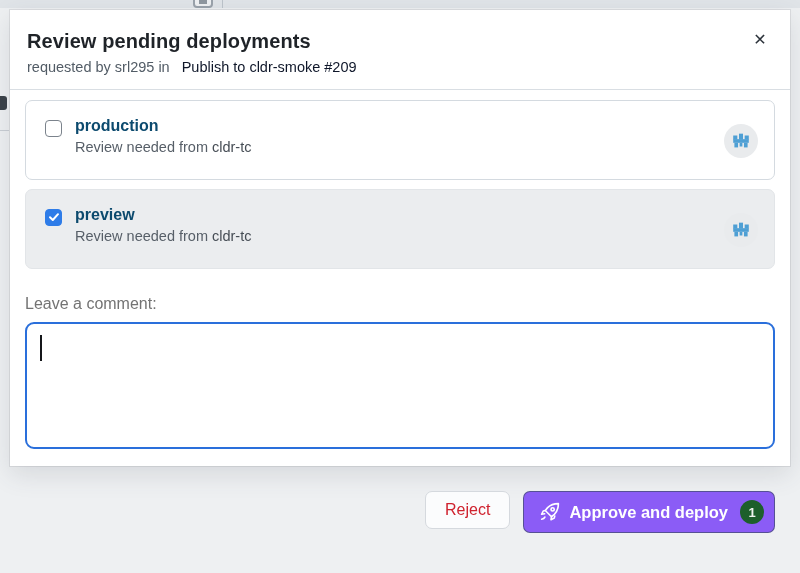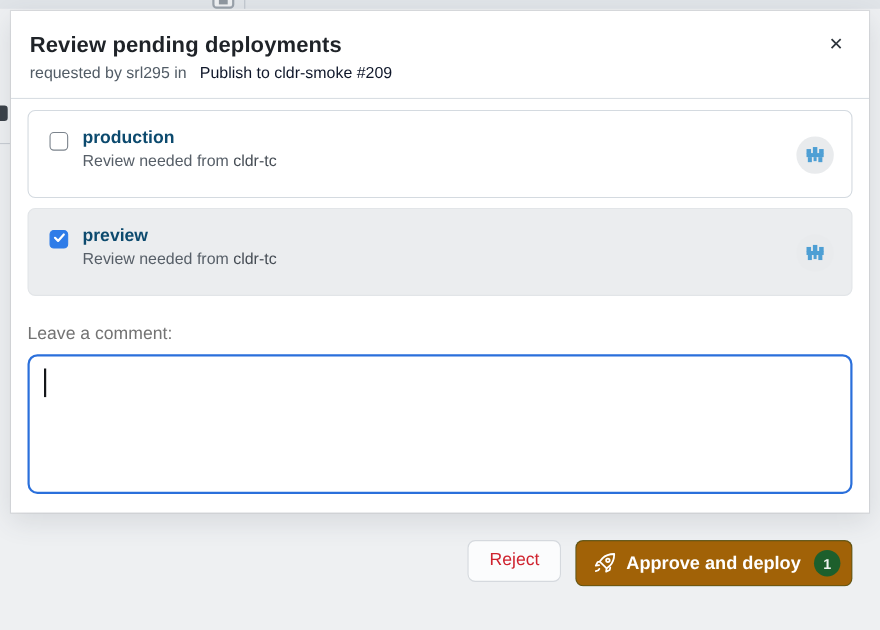--- a/index.html
+++ b/index.html
@@ -53,21 +53,21 @@
   .comment-textarea { display:block; width:100%; height:127px; border:2px solid #2a6fdb;
                       border-radius:9px; resize:none; outline:none; padding:12px 14px;
                       font-family:"Liberation Sans","DejaVu Sans",sans-serif; font-size:15px; background:#fff; }
   .caret { position:absolute; left:15px; top:13px; width:2px; height:26px; background:#15171a; }
 
   .modal-footer { margin-top:42px; display:flex; justify-content:flex-end; align-items:flex-start; gap:13px; padding-bottom:12px; }
   .btn-reject { padding:9px 19px; font-size:16px; font-weight:500; color:#cf222e;
                 background:#fbfcfd; border:1px solid #d5d9de; border-radius:7px; cursor:pointer;
                 font-family:"Liberation Sans","DejaVu Sans",sans-serif; }
   .btn-approve { display:flex; align-items:center; gap:9px; padding:8px 10px 8px 16px;
-                 background:#a16207; border:1px solid rgba(22,66,32,0.45); border-radius:7px;
+                 background:#8b5cf6; border:1px solid rgba(22,66,32,0.45); border-radius:7px;
                  color:#fff; font-size:16.5px; font-weight:700; cursor:pointer;
                  font-family:"Liberation Sans","DejaVu Sans",sans-serif; }
   .approve-badge { width:24px; height:24px; border-radius:50%; background:#1d5f2c;
                    display:flex; align-items:center; justify-content:center;
                    font-size:13px; font-weight:600; color:#f0f4f1; margin-left:3px; }
   .rocket-wrap { display:flex; }
 </style>
 </head>
 <body>
 

